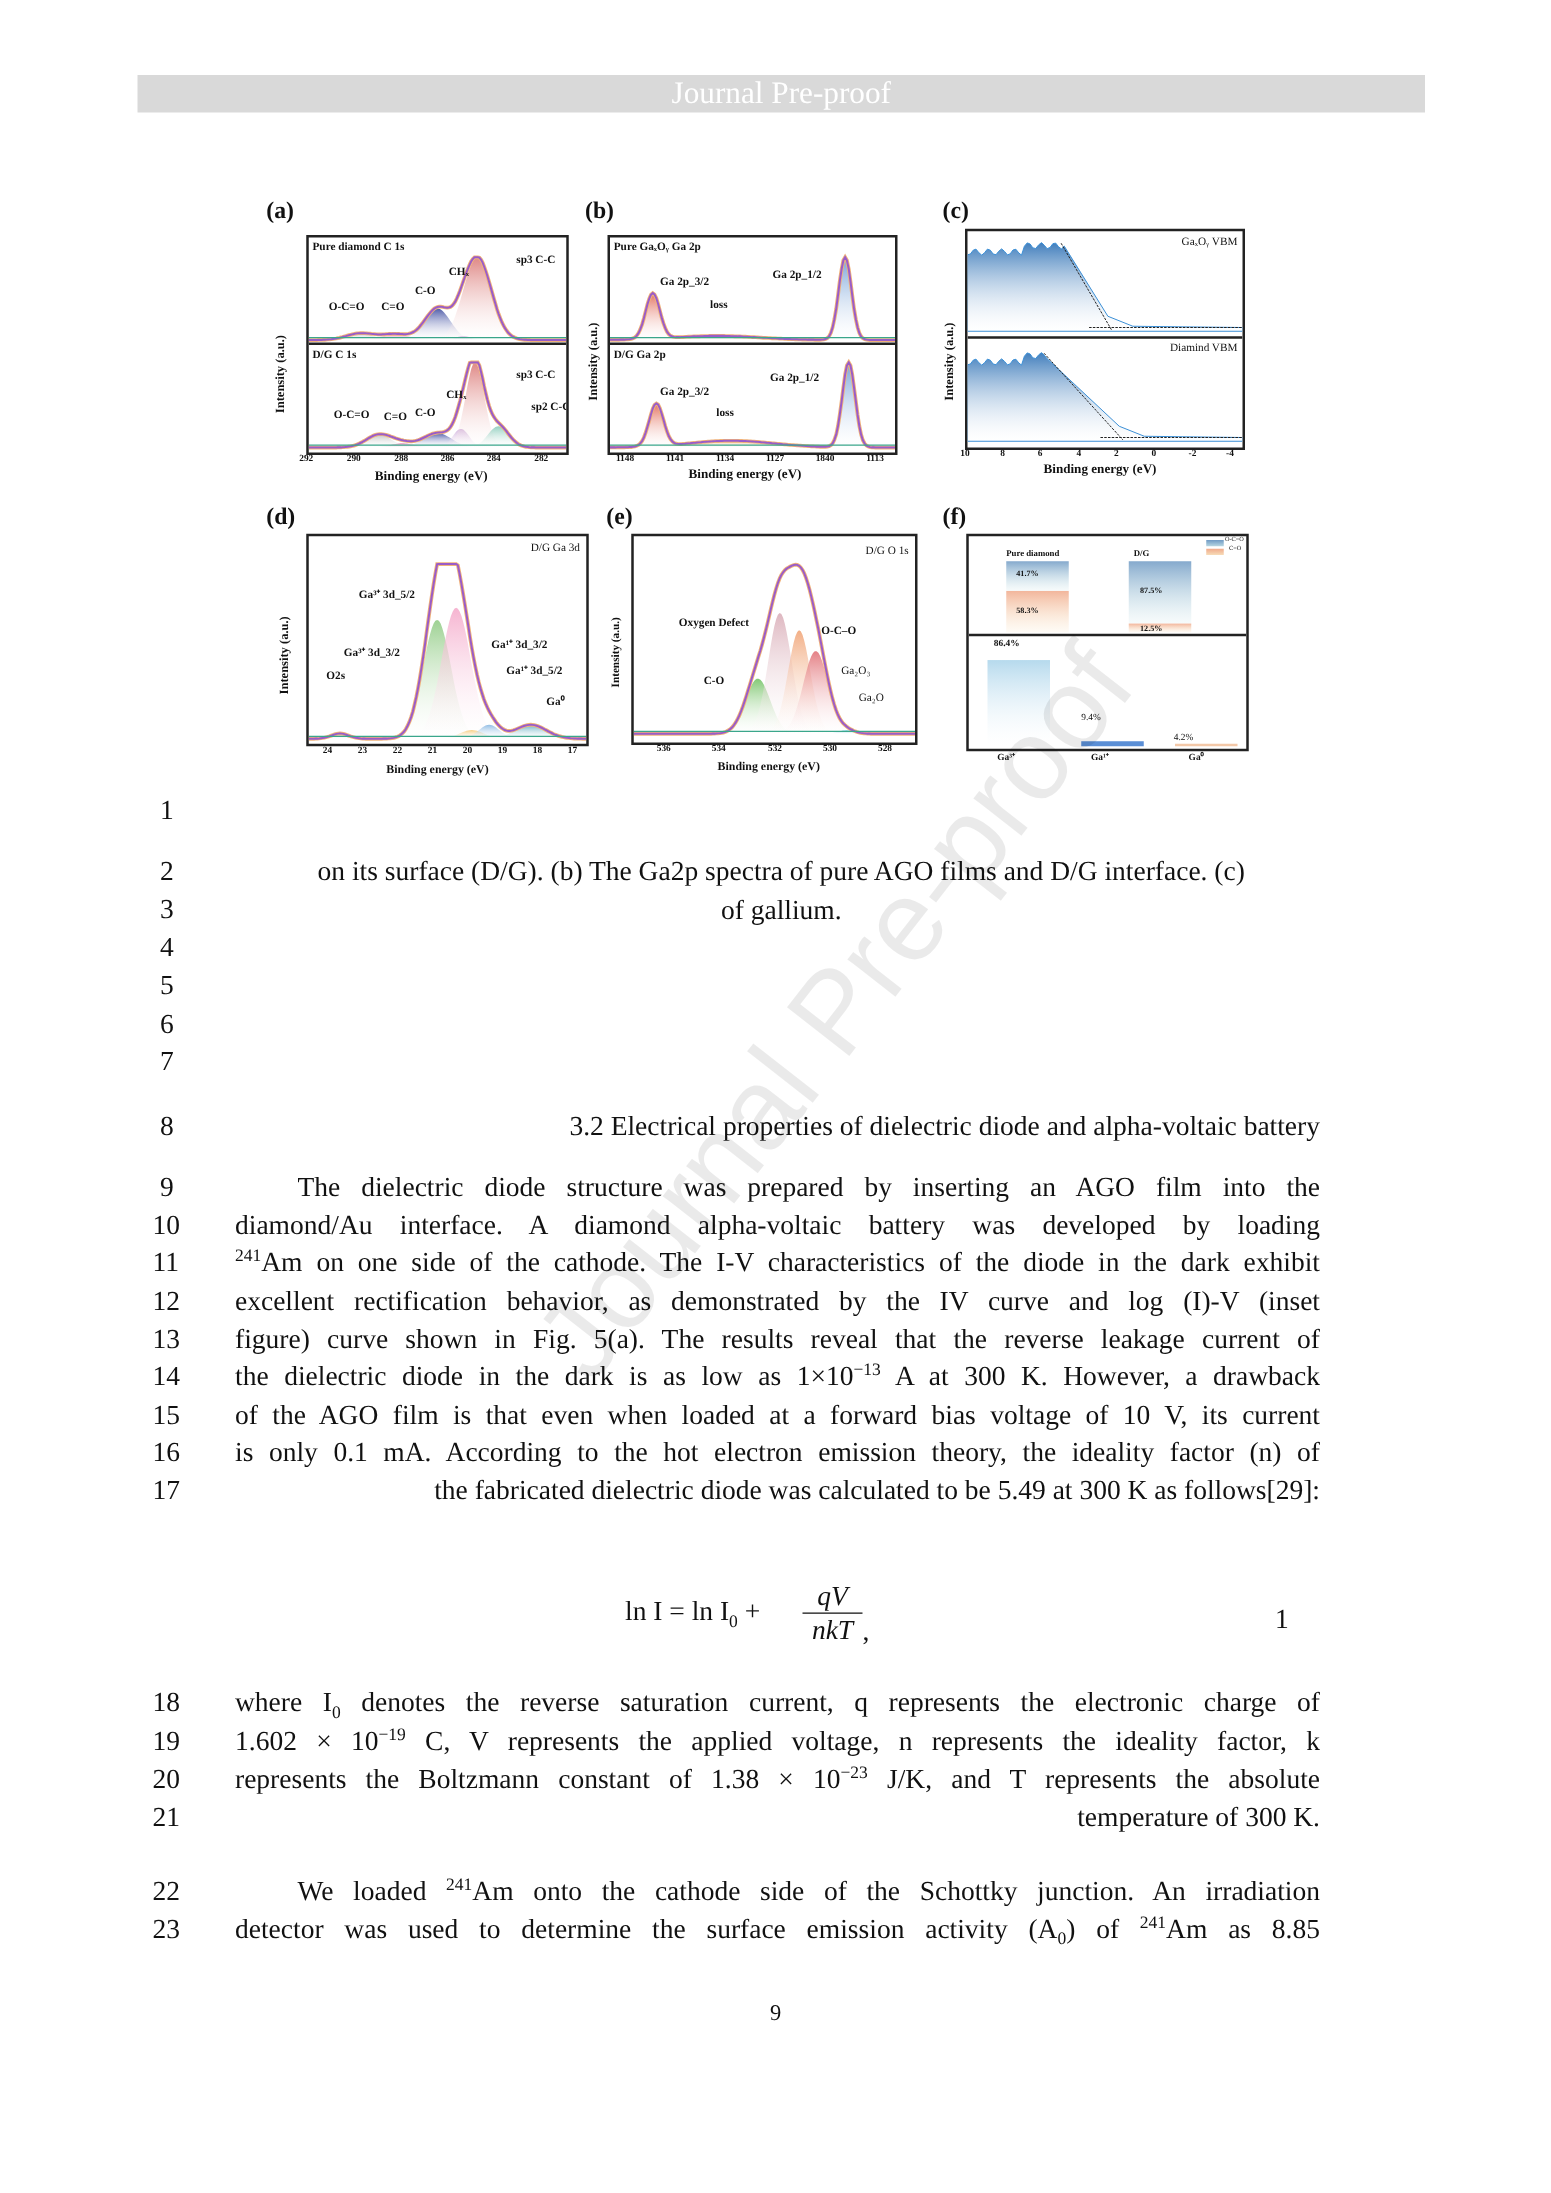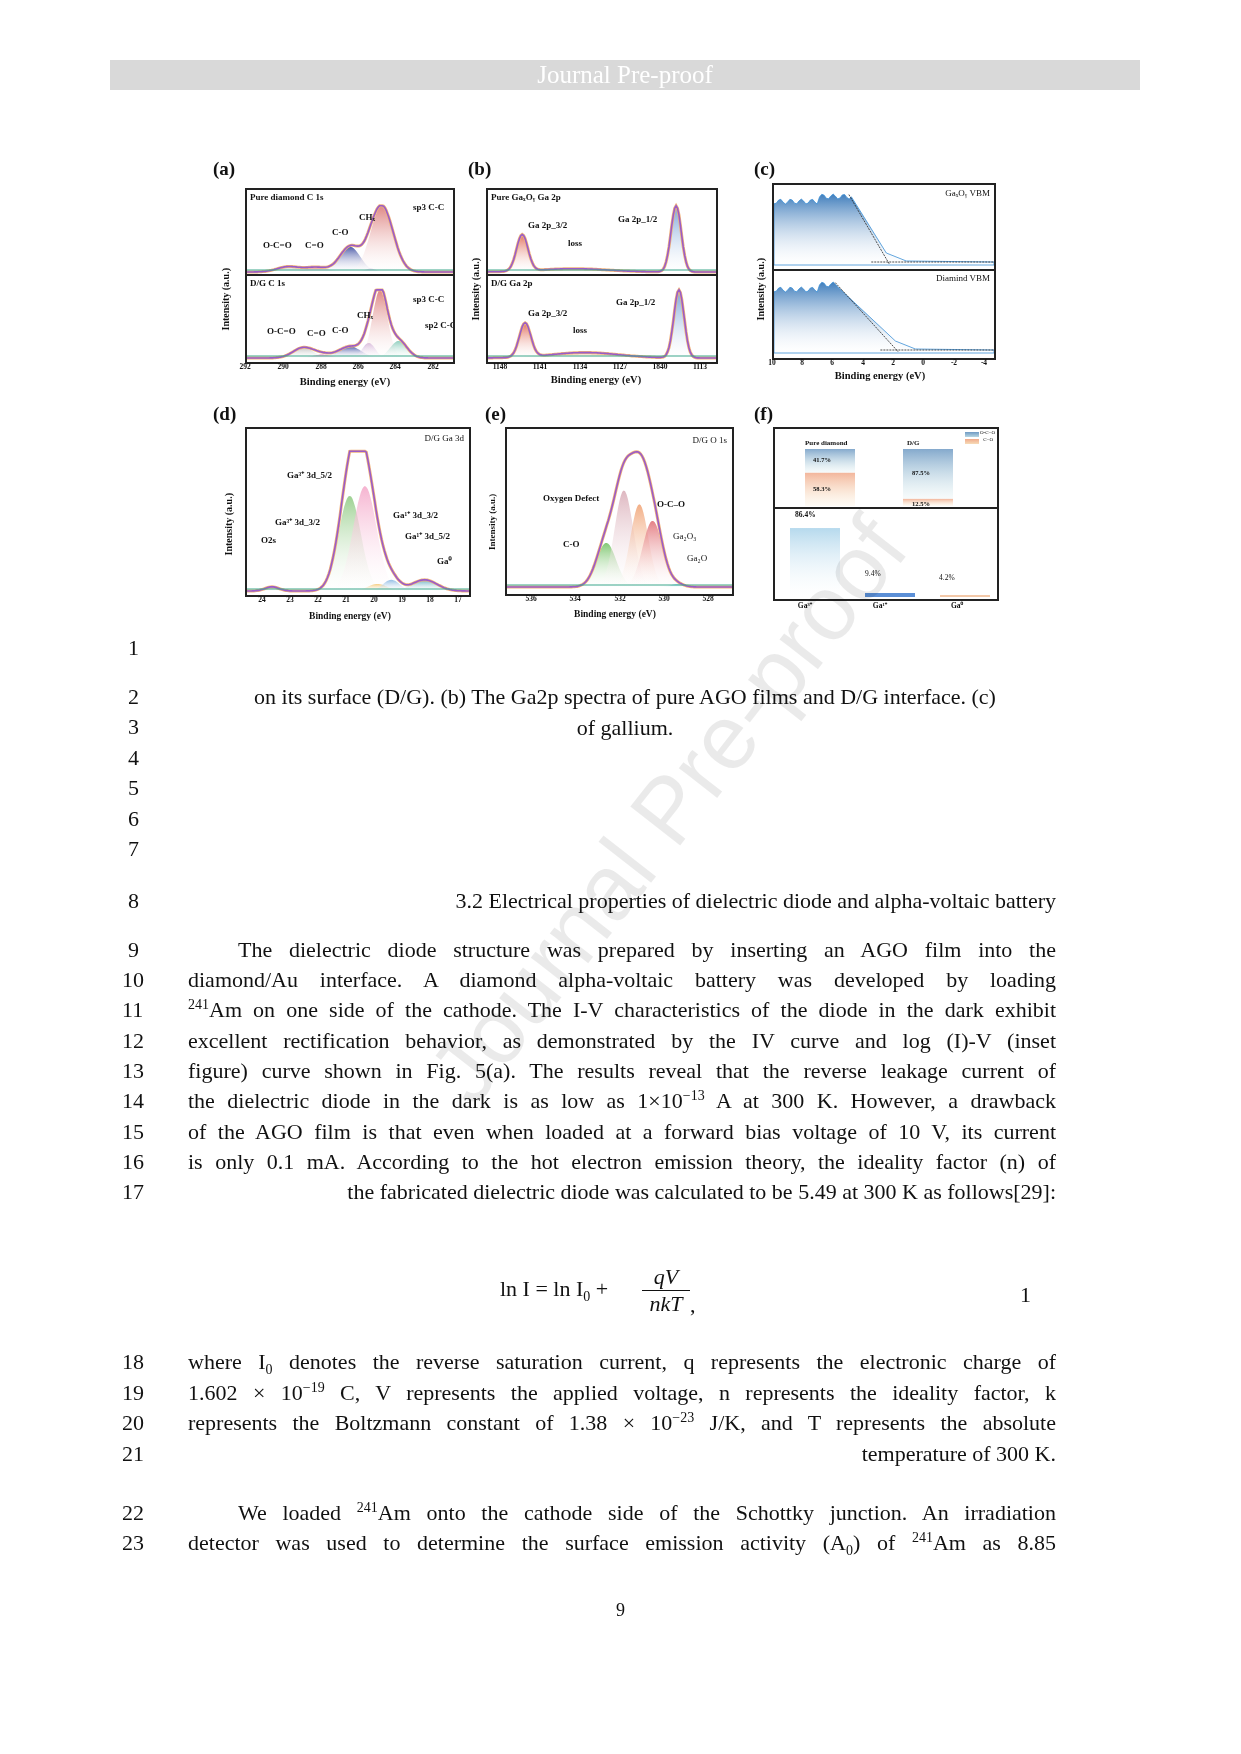--- a/index.html
+++ b/index.html
@@ -400,21 +400,21 @@
       <div class="legend-swatch" style="right:18px;top:3px;background:linear-gradient(#6f9ac4,#b7d6e2);"></div>
       <div class="sub-label" style="right:2px;top:1px;font-size:5px;font-weight:normal;">O-C=O</div>
       <div class="legend-swatch" style="right:18px;top:10px;background:linear-gradient(#f0a98a,#f7dcb8);"></div>
       <div class="sub-label" style="right:4px;top:8px;font-size:5px;font-weight:normal;">C=O</div>
       <div class="sub-label" style="left:38px;top:27px;font-size:6.5px;">41.7%</div>
       <div class="sub-label" style="left:38px;top:56px;font-size:6.5px;">58.3%</div>
       <div class="sub-label" style="left:137px;top:40px;font-size:6.5px;">87.5%</div>
       <div class="sub-label" style="left:137px;top:71px;font-size:6.5px;">12.5%</div>
       <div class="sub-label" style="left:20px;top:81px;font-size:7.5px;">86.4%</div>
       <div class="sub-label" style="left:90px;top:140px;font-size:7.5px;font-weight:normal;">9.4%</div>
-      <div class="sub-label" style="left:164px;top:144px;font-size:7.5px;font-weight:normal;">4.2%</div>
+      <div class="sub-label" style="left:164px;top:156px;font-size:7.5px;font-weight:normal;">4.2%</div>
     </div>
     <div class="tick" style="left:55px;top:195px;">Ga³⁺</div>
     <div class="tick" style="left:130px;top:195px;">Ga¹⁺</div>
     <div class="tick" style="left:207px;top:195px;">Ga⁰</div>
   </div>
 </div>
 
 <div class="watermark">Journal Pre-proof</div>
 
 <div class="lineno" style="top:635px;">1</div>

